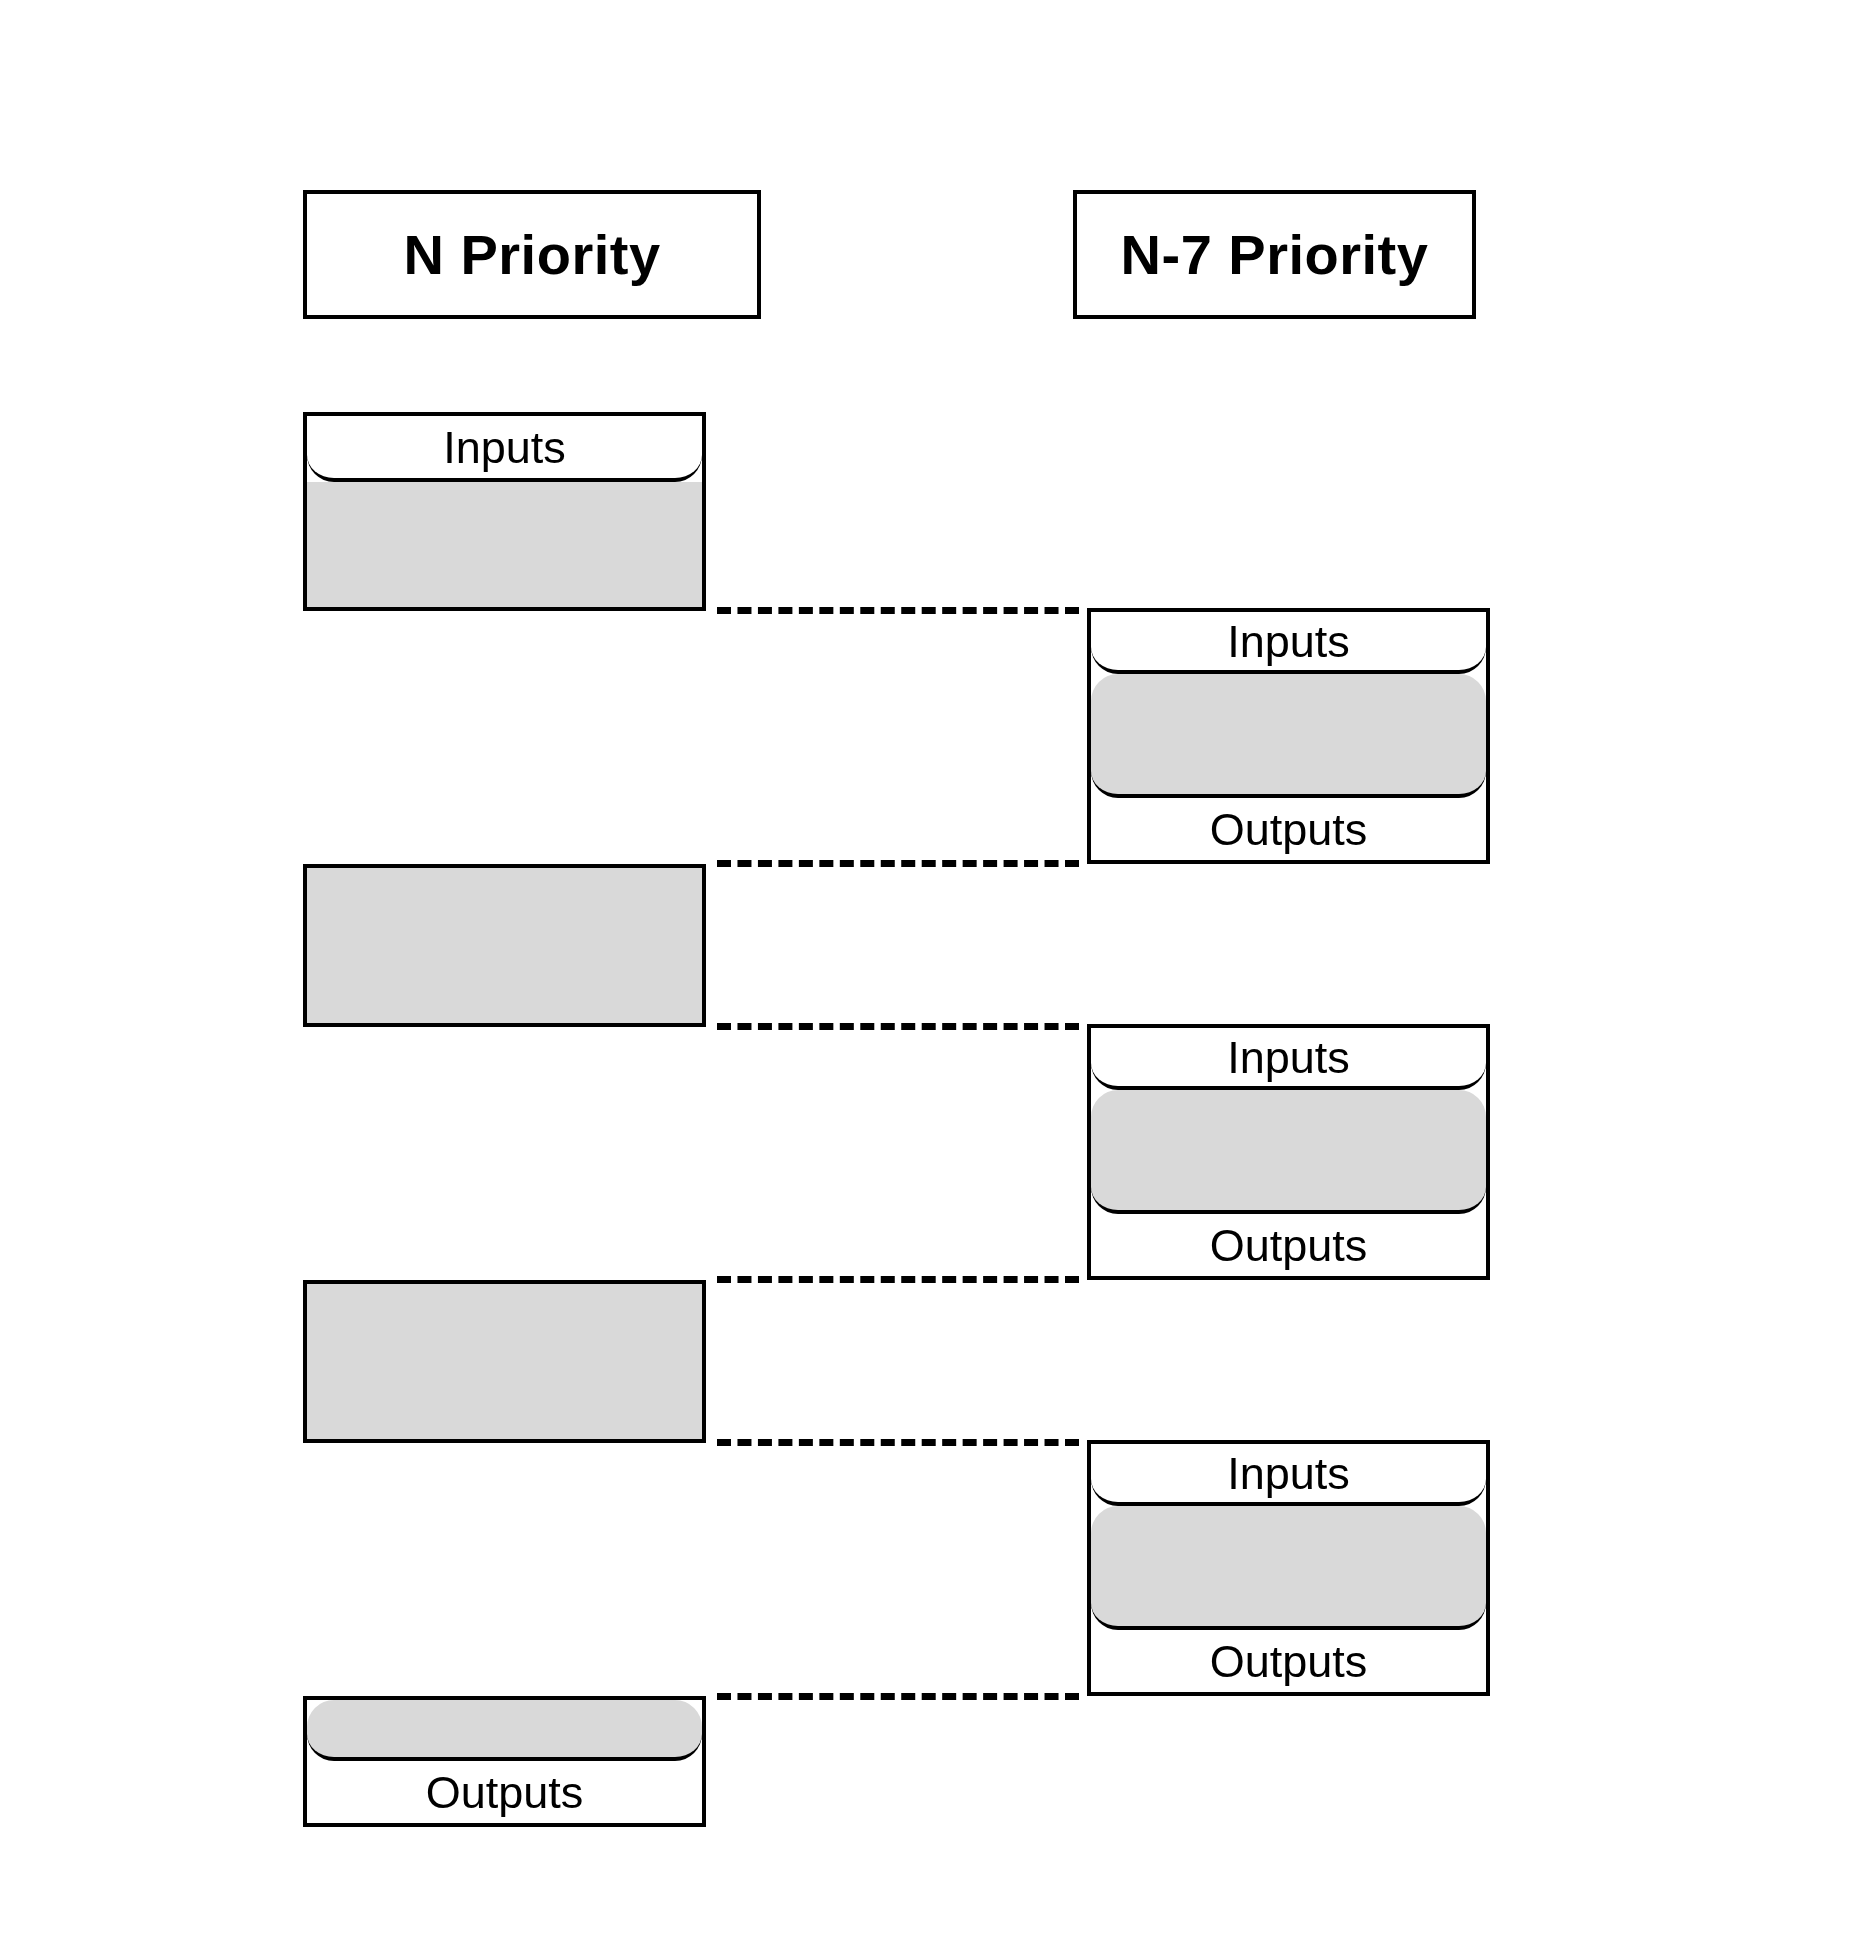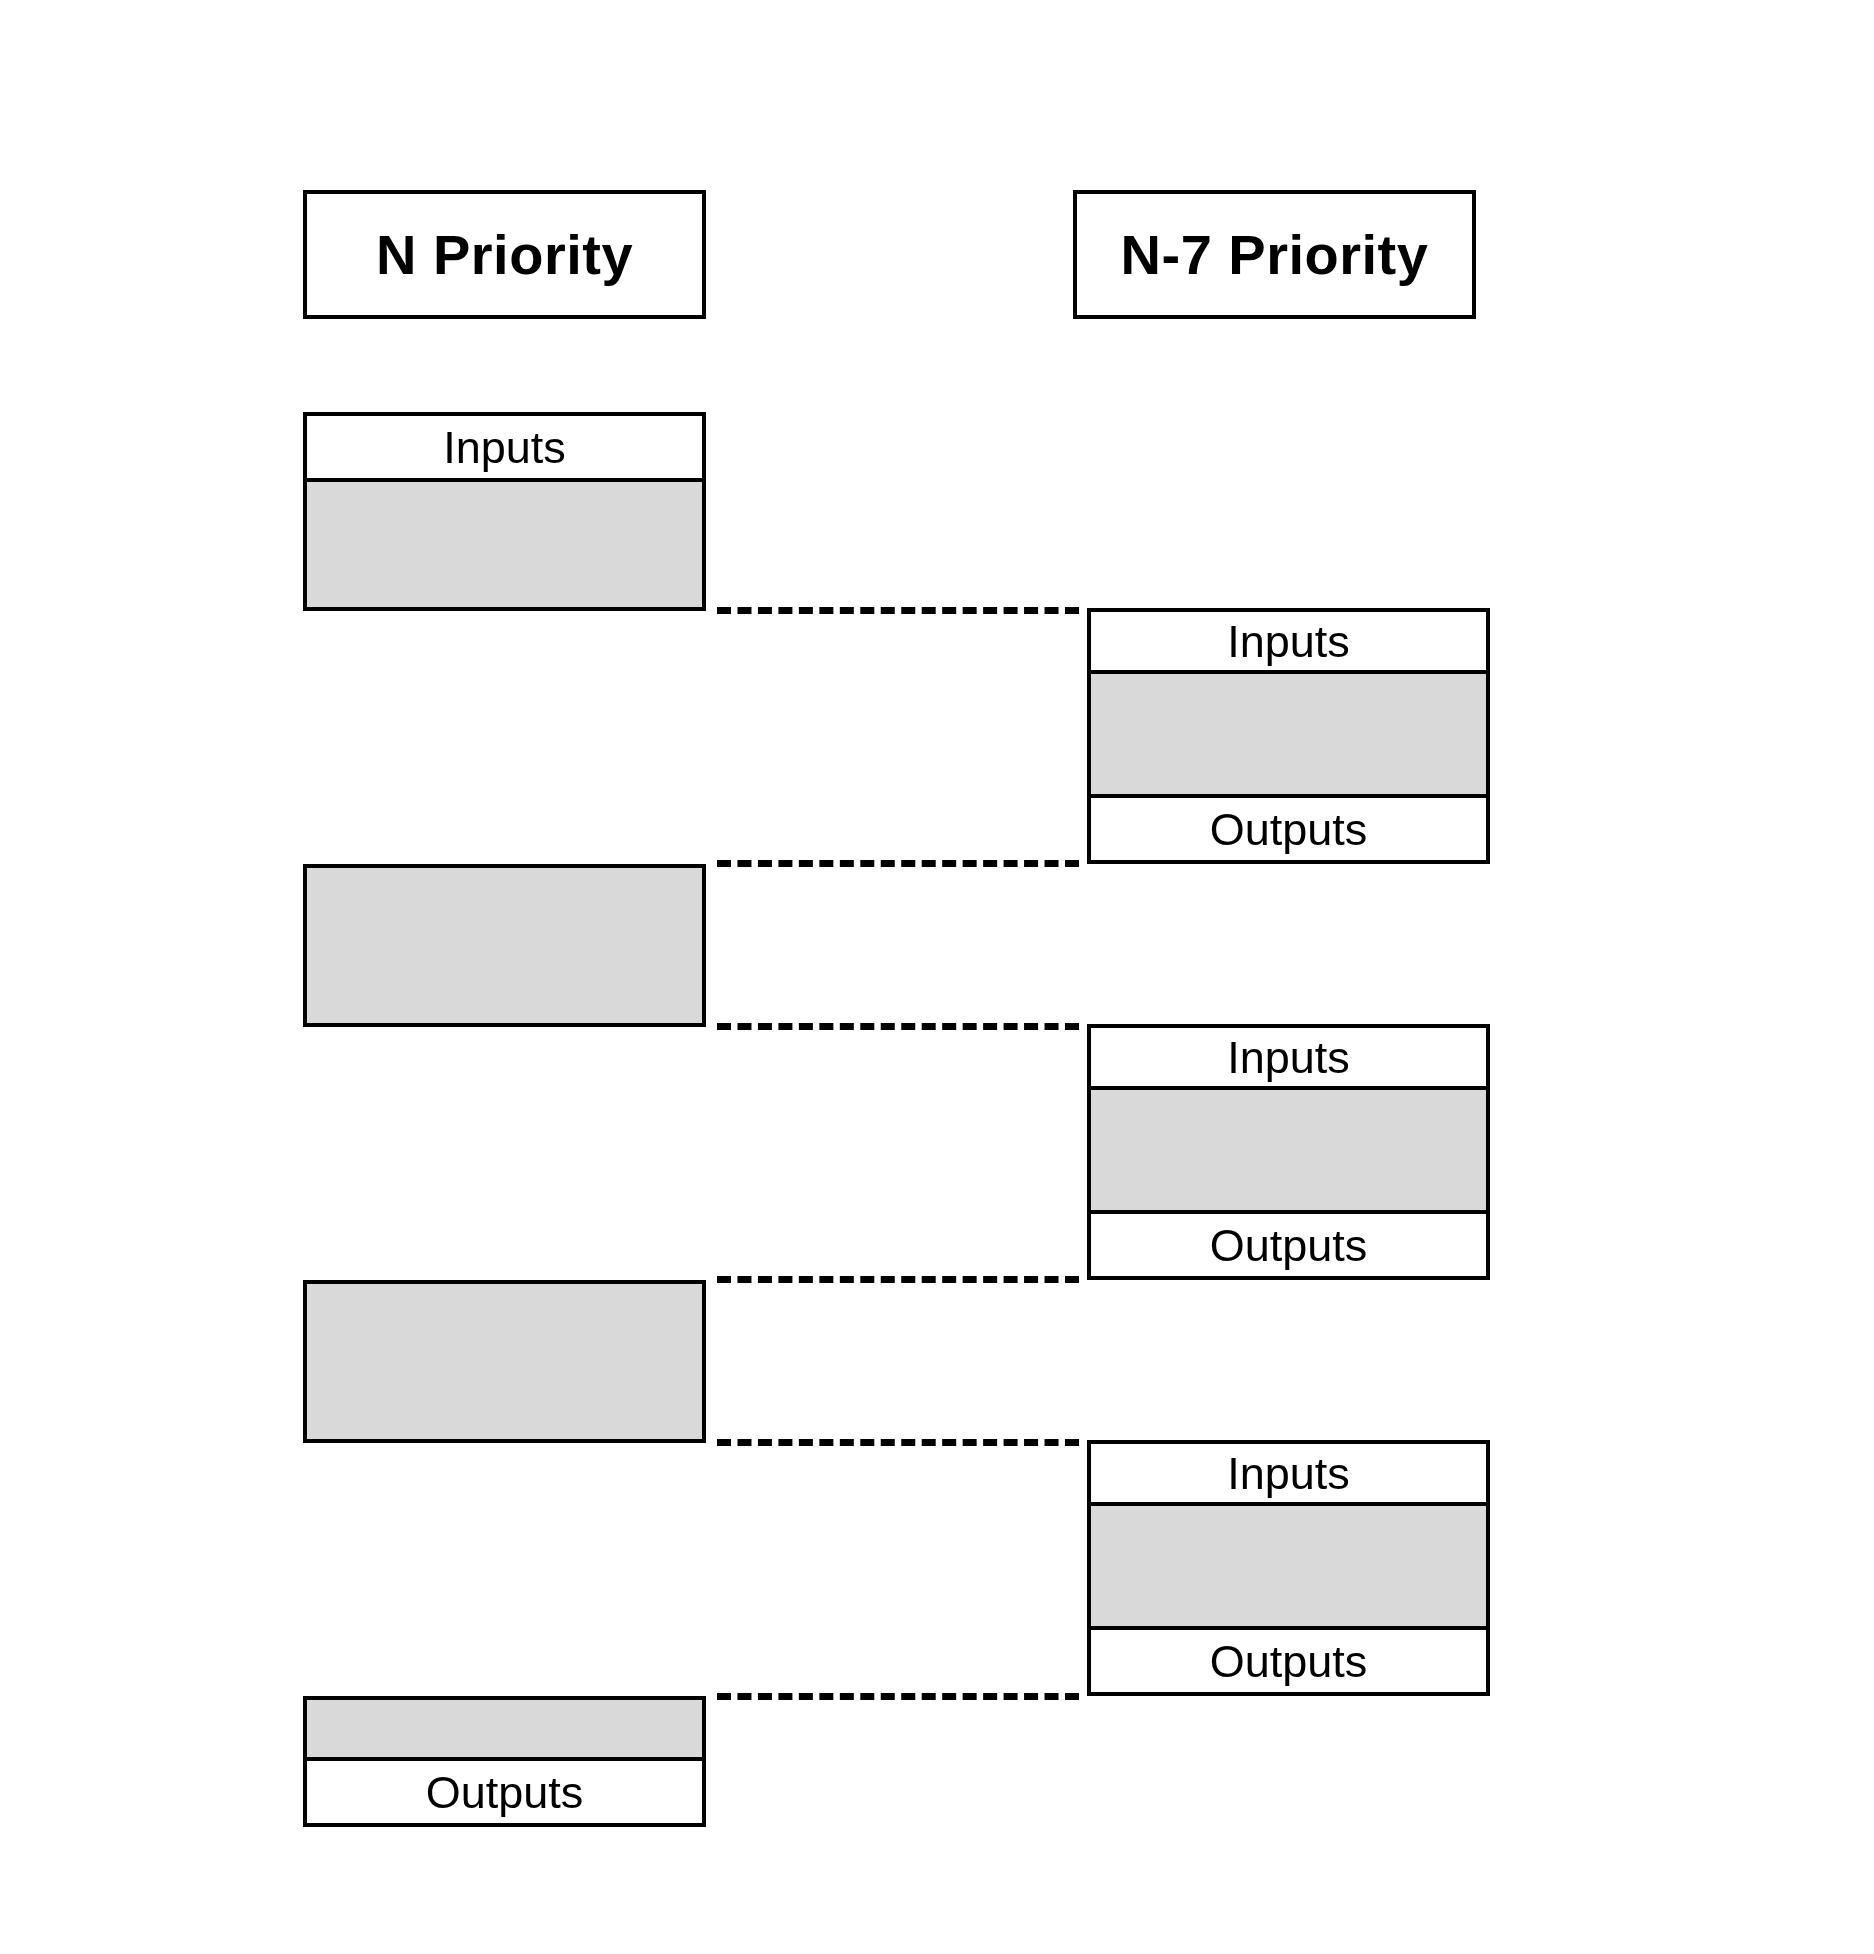--- a/index.html
+++ b/index.html
@@ -62,35 +62,36 @@
   }
   .seg-label {
     font-size: 45px;
     font-weight: normal;
     color: #000000;
     line-height: 1;
     white-space: nowrap;
   }
   .divider-below {
     border-bottom: 4.5px solid #000000;
+    border-radius: 27px;
   }
 
   
   .dash-line {
     position: absolute;
     height: 0;
     border-top: 7.2px dashed #000000;
   }
 </style>
 </head>
 <body>
 
 <div id="canvas">
 
-  <div class="hdr-box" style="left:303px; top:190px; width:403px; height:129px;">
+  <div class="hdr-box" style="left:303px; top:190px; width:458px; height:129px;">
     <span class="hdr-label">N Priority</span>
   </div>
 
   <div class="hdr-box" style="left:1073px; top:190px; width:403px; height:129px;">
     <span class="hdr-label">N-7 Priority</span>
   </div>
 
   <div class="stack" style="left:303px; top:412px; width:403px; height:199px;">
     <div class="seg seg-white divider-below" style="height:66px;">
       <span class="seg-label">Inputs</span>

